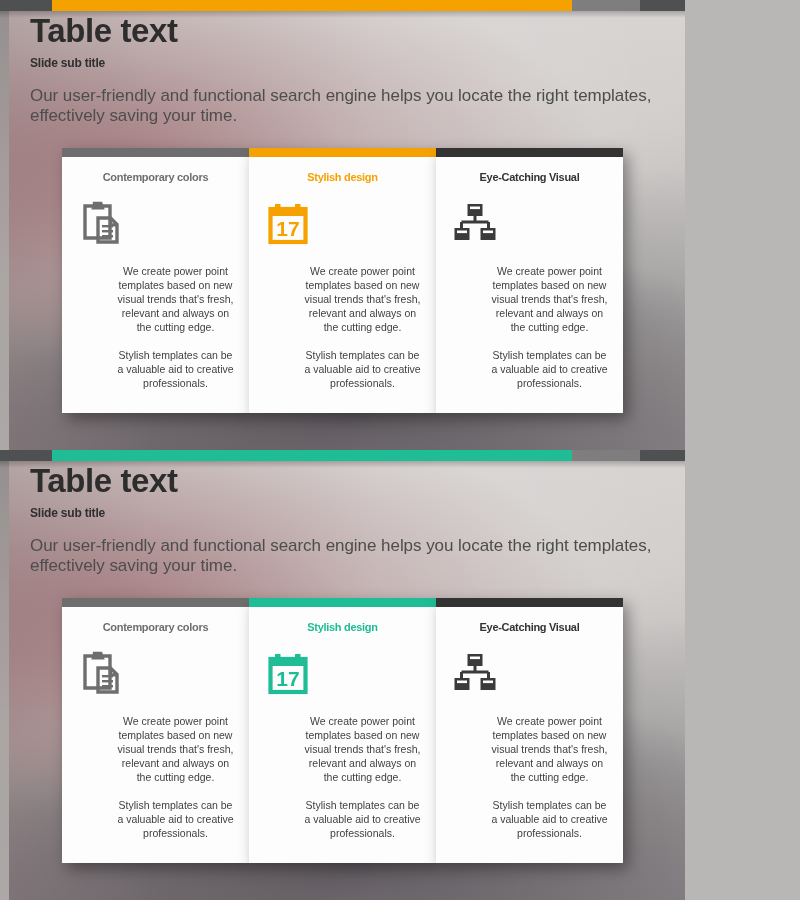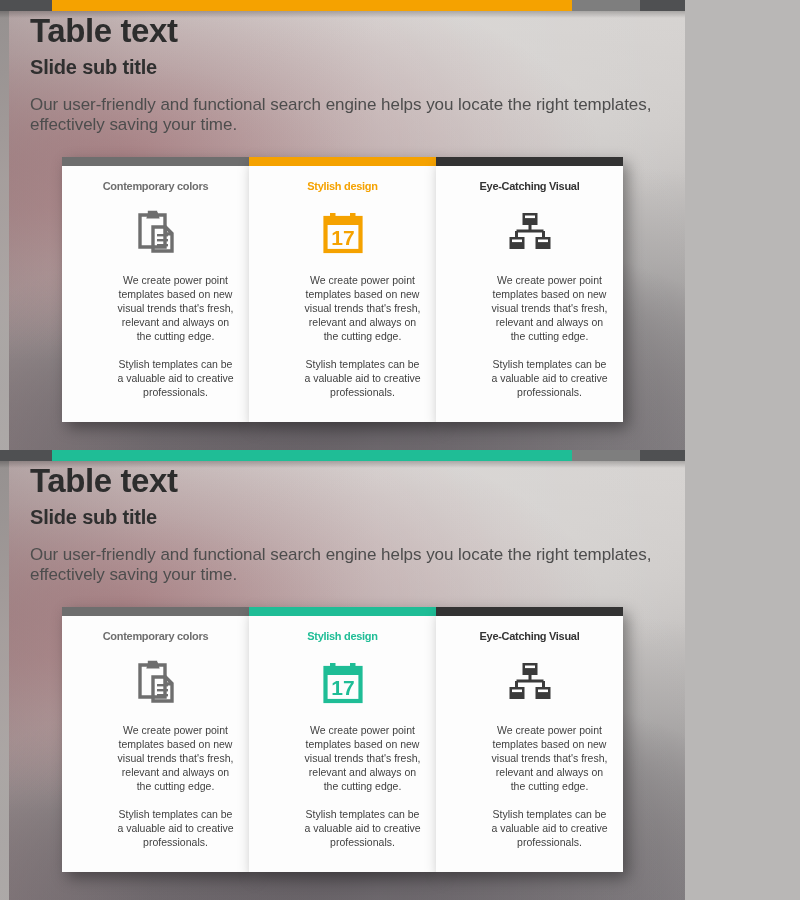--- a/index.html
+++ b/index.html
@@ -56,21 +56,21 @@
   }
 
   
   .header { position:relative; z-index:5; padding:14px 0 0 30px; }
   .slide-title {
     font-size:33px; font-weight:bold; color:#2d2d2d;
     letter-spacing:-0.4px; line-height:1.06;
   }
   .slide-subtitle {
     margin-top:7px;
-    font-size:20px; font-weight:bold; color:#2f2f2f; letter-spacing:-0.2px;
+    font-size:12px; font-weight:bold; color:#2f2f2f; letter-spacing:-0.2px;
   }
   .slide-desc {
     margin-top:16px;
     font-size:17px; color:#4d4d4d; letter-spacing:-0.05px;
   }
 
   
   .cards {
     position:relative; z-index:5;
     margin-top:22px;
@@ -83,21 +83,21 @@
     box-shadow:5px 6px 14px rgba(0,0,0,0.38);
   }
   .card-bar { height:9px; width:100%; }
   .card-body { padding:14px 14px 22px; text-align:center; }
 
   .card-title {
     font-size:11px; font-weight:bold; letter-spacing:-0.3px;
     margin-bottom:12px;
   }
 
-  .icon-wrap { height:56px; display:flex; align-items:center; justify-content:center; margin-bottom:14px; }
+  .icon-wrap { height:56px; display:flex; align-items:center; justify-content:flex-start; margin-bottom:14px; }
   .icon-wrap svg { display:block; }
 
   .card-text {
     font-size:10.5px; line-height:1.33; color:#3f3f3f;margin-left:40px;
   }
   .card-text .para2 { margin-top:14px; }
 
   
 </style>
 </head>

